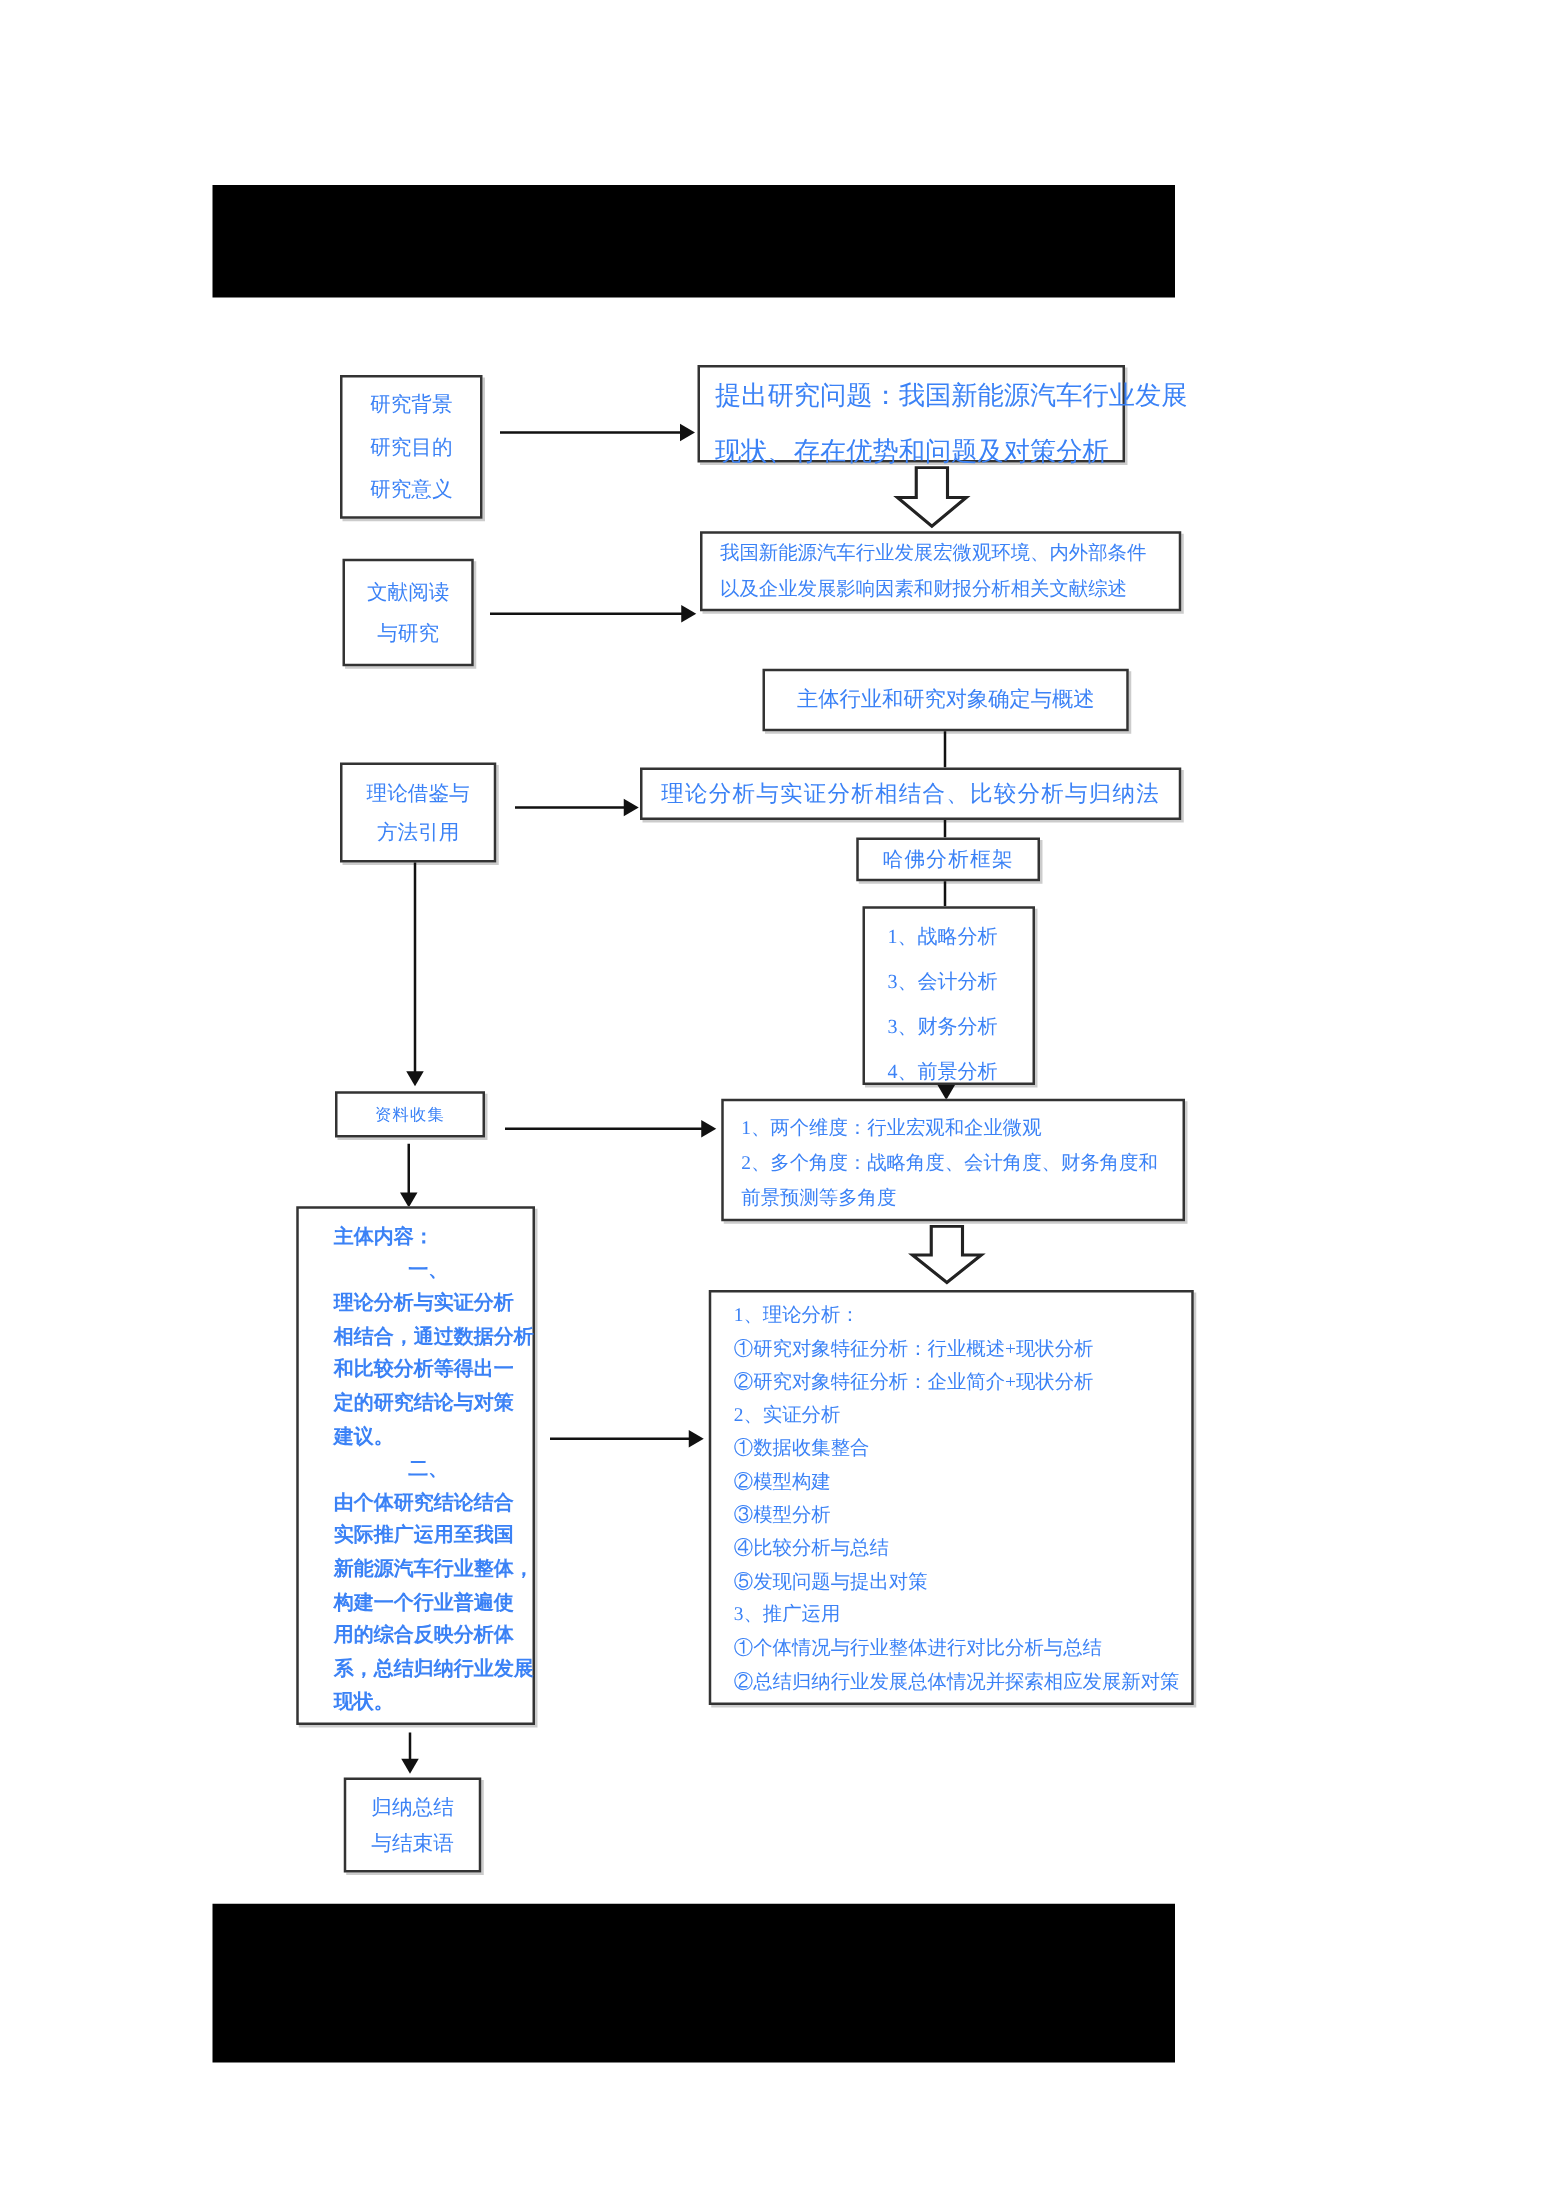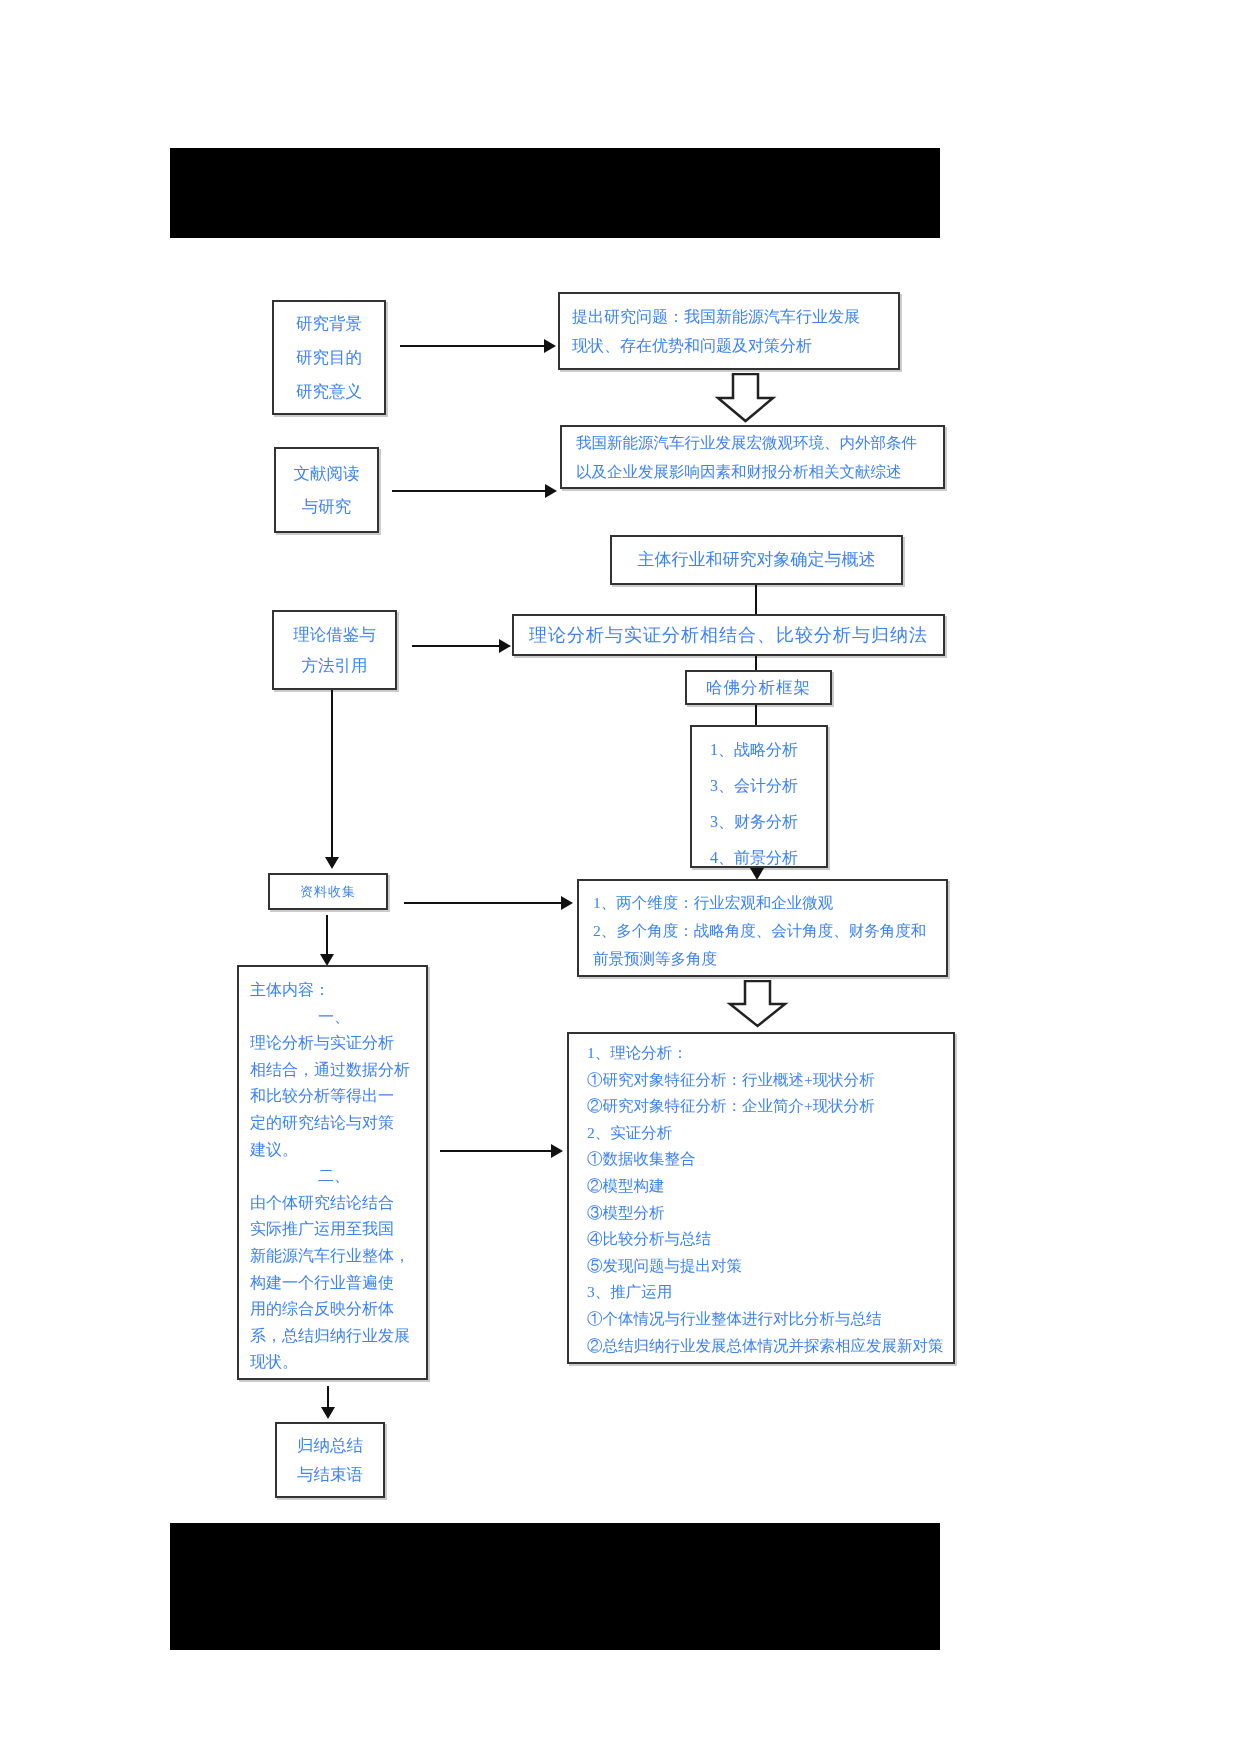--- a/index.html
+++ b/index.html
@@ -12,36 +12,36 @@
   .node{position:absolute;background:#fff;border:2px solid #333;
         box-shadow:2px 2px 0 rgba(110,110,110,.35);box-sizing:border-box;
         display:flex;flex-direction:column;justify-content:center;}
   .node .ln{white-space:nowrap;line-height:30px;font-size:16px;}
   .ctr{align-items:center;text-align:center;}
   .tc{text-align:center;}
 
   
   #A{left:272px;top:300px;width:114px;height:115px;}   #A .ln{line-height:34px;font-size:16.5px;}
   #B{left:558px;top:292px;width:342px;height:78px;padding:6px 12px;justify-content:center;}
-  #B .ln{line-height:29px;font-size:16px;}
+  #B .ln{line-height:29px;font-size:21px;margin-top:16px;}
   #C{left:560px;top:425px;width:385px;height:64px;padding:6px 14px;}
   #C .ln{line-height:29px;font-size:15.5px;}
   #D{left:274px;top:447px;width:105px;height:86px;}    #D .ln{line-height:33px;font-size:16.5px;}
   #E{left:610px;top:535px;width:293px;height:50px;}    #E .ln{font-size:17px;}
   #F{left:512px;top:614px;width:433px;height:42px;}    #F .ln{font-size:18px;letter-spacing:1px;}
   #G{left:272px;top:610px;width:125px;height:80px;}    #G .ln{line-height:31px;font-size:16.5px;}
   #H{left:685px;top:670px;width:147px;height:35px;}    #H .ln{font-size:16.5px;letter-spacing:1px;}
   #I{left:690px;top:725px;width:138px;height:143px;padding:5px 0 0 18px;justify-content:flex-start;}
   #I .ln{line-height:36px;font-size:16px;}
   #J{left:268px;top:873px;width:120px;height:37px;}    #J .ln{font-size:13px;letter-spacing:1px;}
   #K{left:577px;top:879px;width:371px;height:98px;padding:8px 14px 0 14px;justify-content:flex-start;}
   #K .ln{line-height:28px;font-size:15.5px;}
   #L{left:567px;top:1032px;width:388px;height:332px;padding:6px 12px 0 18px;justify-content:flex-start;}
   #L .ln{line-height:26.6px;font-size:15.5px;}
-  #M{left:237px;top:965px;width:191px;height:415px;padding:10px 8px 0 11px;justify-content:flex-start;}
+  #M{left:237px;top:965px;width:191px;height:415px;padding:10px 8px 0 28px;justify-content:flex-start;font-weight:bold;}
   #M .ln{line-height:26.6px;font-size:16px;}
   #N{left:275px;top:1422px;width:110px;height:76px;}   #N .ln{line-height:29px;font-size:16.5px;}
 
   
   .harrow{position:absolute;height:2px;background:#111;}
   .harrow::after{content:"";position:absolute;right:-11px;top:-6px;width:0;height:0;
     border-left:12px solid #111;border-top:7px solid transparent;border-bottom:7px solid transparent;}
   .varrow{position:absolute;width:2px;background:#111;}
   .varrow::after{content:"";position:absolute;bottom:-11px;left:-6px;width:0;height:0;
     border-top:12px solid #111;border-left:7px solid transparent;border-right:7px solid transparent;}

